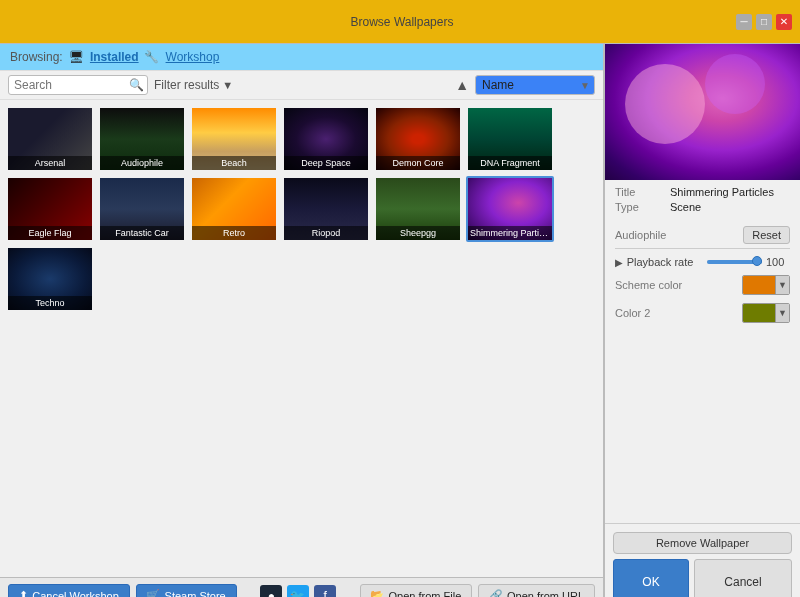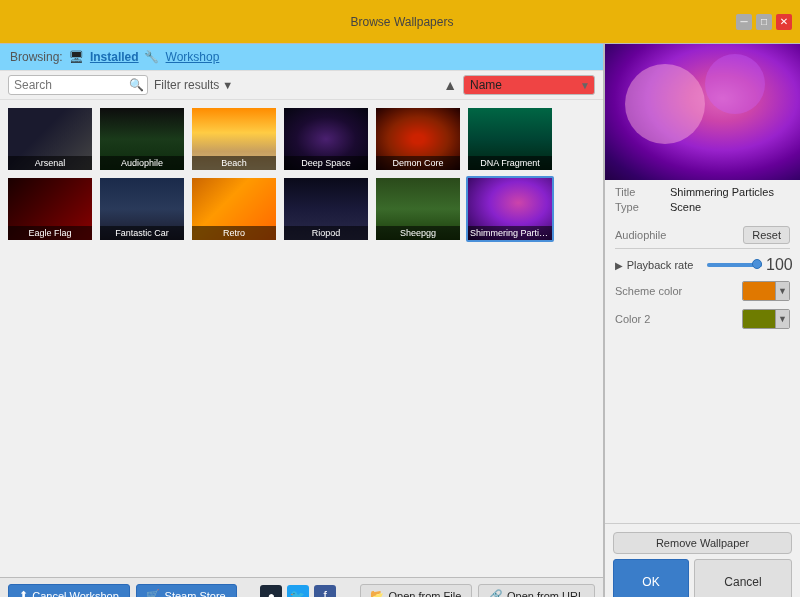--- a/index.html
+++ b/index.html
@@ -135,24 +135,24 @@
       border: none;
       cursor: pointer;
       font-size: 14px;
       color: #555;
     }
     .sort-select {
       border: 1px solid #bbb;
       border-radius: 3px;
       padding: 2px 20px 2px 6px;
       font-size: 12px;
-      background: #ef4444;
+      background: #3b82f6;
       color: #222;
       appearance: none;
-      width: 132px;
+      width: 120px;
       cursor: pointer;
     }
     .sort-wrapper {
       position: relative;
       display: inline-flex;
       align-items: center;
     }
     .sort-arrow-down {
       position: absolute;
       right: 5px;
@@ -384,24 +384,24 @@
       position: absolute;
       right: 0;
       top: -4px;
       width: 10px;
       height: 10px;
       background: #4a90d9;
       border-radius: 50%;
       border: 1px solid #2a70b9;
     }
     .playback-value {
-      font-size: 16px;
+      font-size: 11px;
       color: #444;
       width: 24px;
-      text-align: center;
+      text-align: left;
     }
 
     
     .color-row {
       padding: 4px 10px;
       display: flex;
       align-items: center;
     }
     .color-label {
       font-size: 11px;
@@ -586,20 +586,25 @@
           <div class="wallpaper-item">
             <div class="wallpaper-thumb thumb-sheepgg">
               <span class="wallpaper-label">Sheepgg</span>
             </div>
           </div>
           <div class="wallpaper-item selected">
             <div class="wallpaper-thumb thumb-shimmering">
               <span class="wallpaper-label">Shimmering Particles</span>
             </div>
           </div>
+          <div class="wallpaper-item">
+            <div class="wallpaper-thumb thumb-techno">
+              <span class="wallpaper-label">Techno</span>
+            </div>
+          </div>
         </div>
     </div>
 
     <div class="bottom-bar">
       <button class="bottom-btn blue">
         <span>⬆</span>
         <span>Cancel Workshop</span>
       </button>
       <button class="bottom-btn blue">
         <span>🛒</span>

